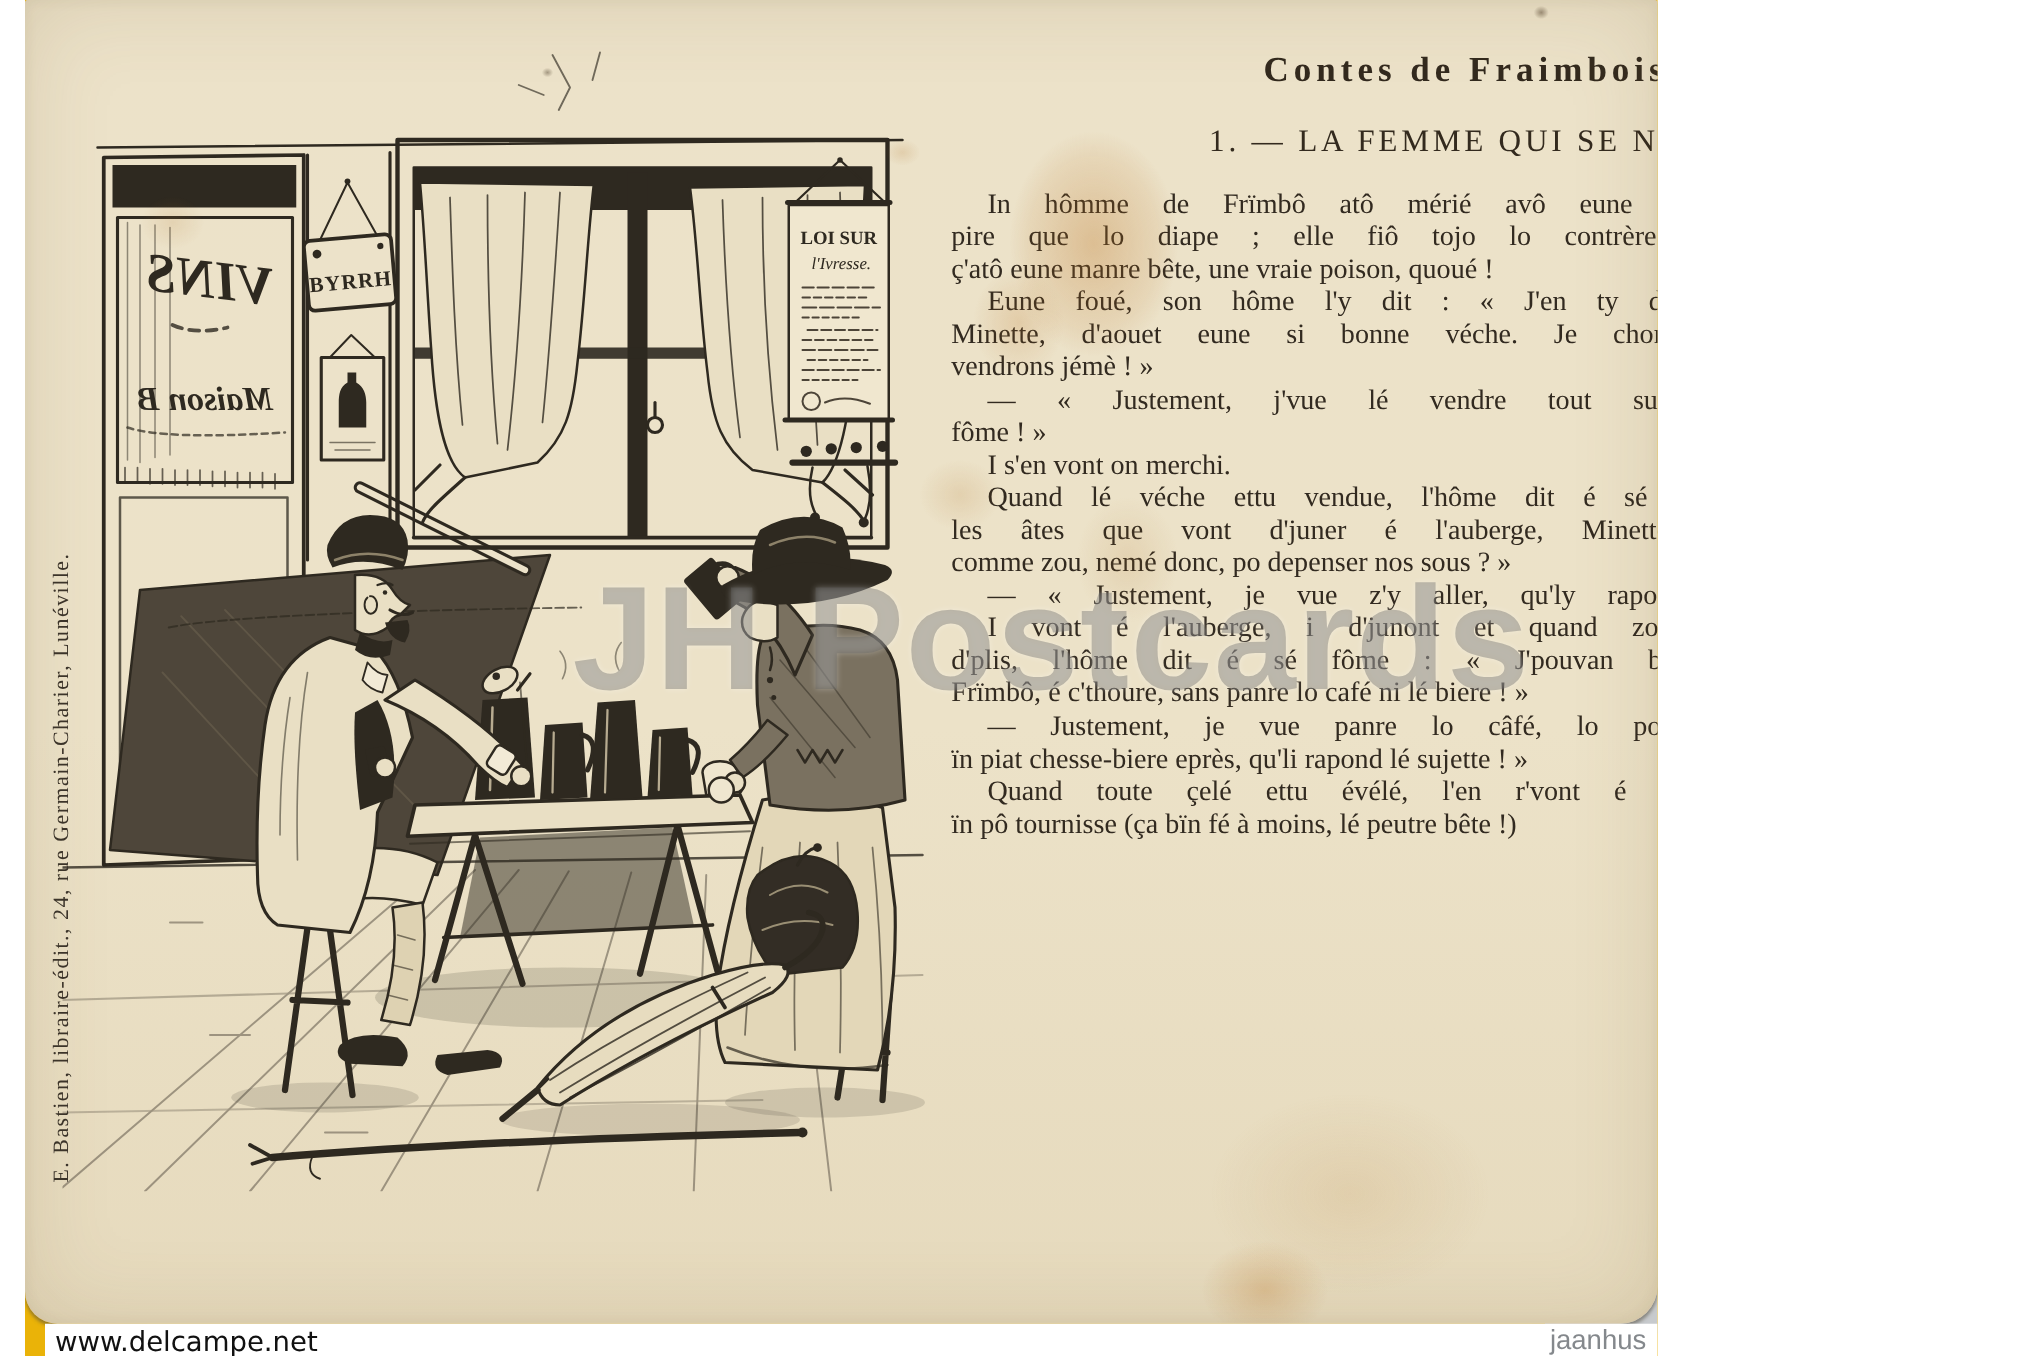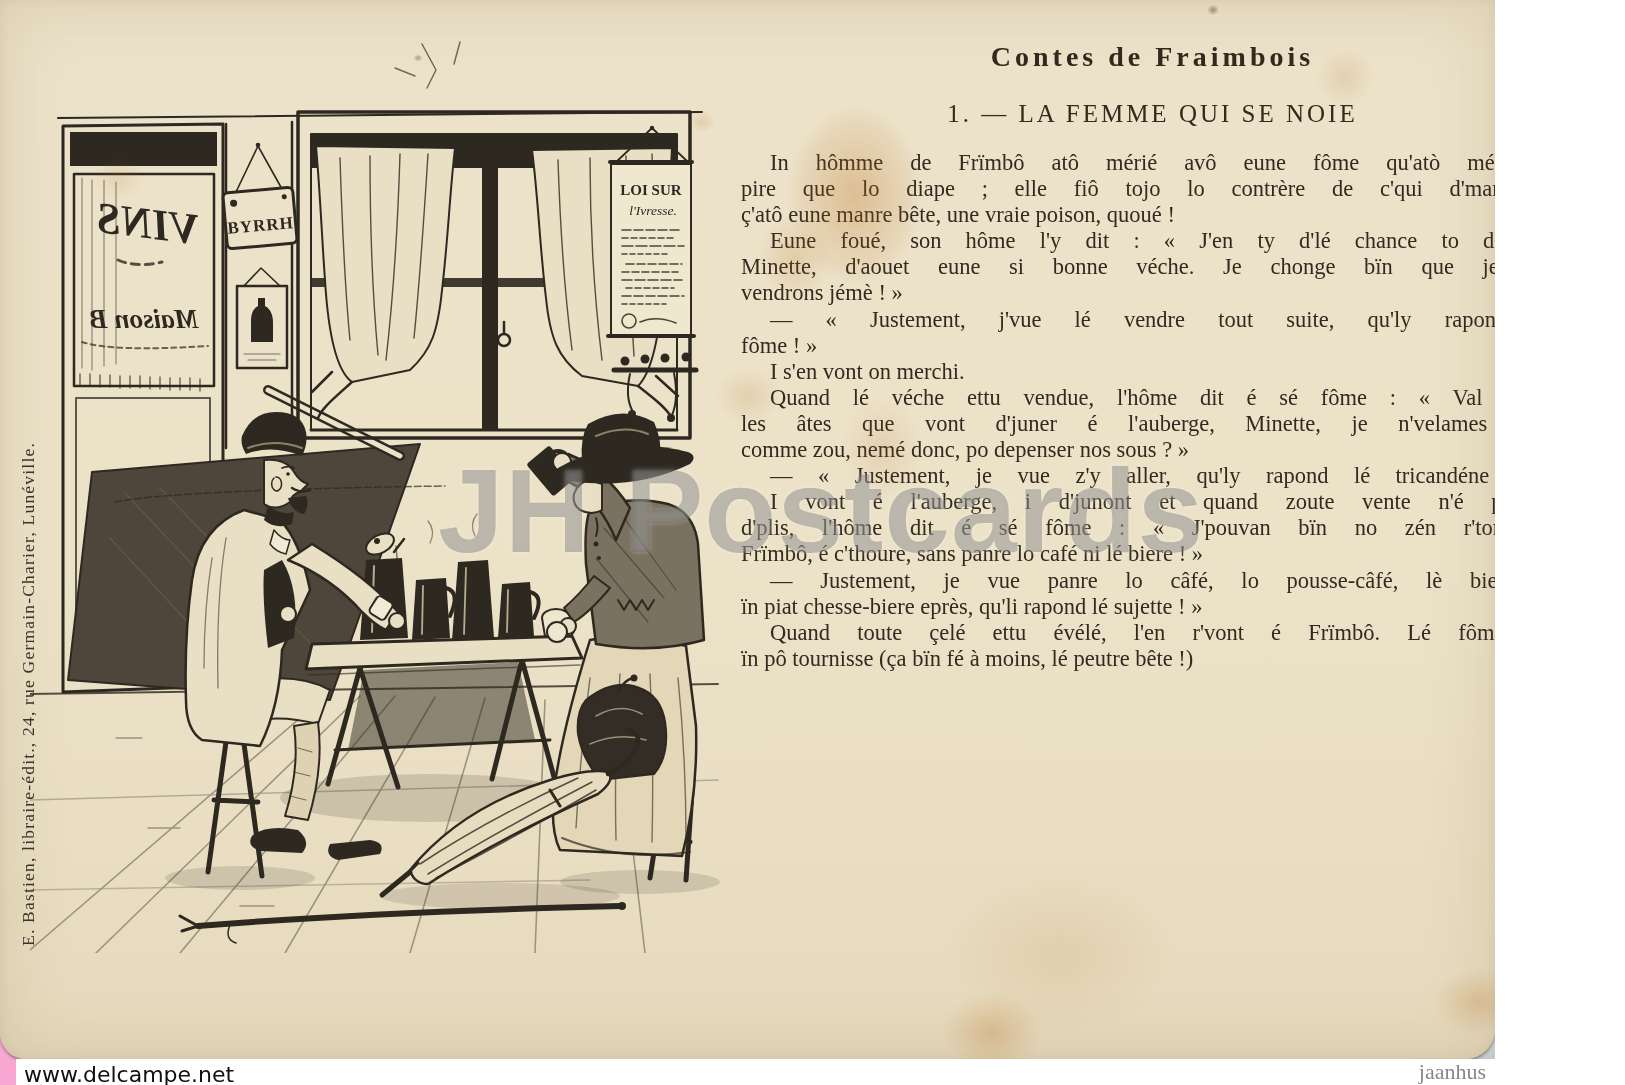--- a/index.html
+++ b/index.html
@@ -1,17 +1,17 @@
 <!DOCTYPE html>
 <html><head>
 <meta charset="utf-8">
 <style>
   html,body{margin:0;padding:0;background:#ffffff;}
-  #page{position:relative;width:1495px;height:1085px;overflow:hidden;background:#f9a8d4;
-        font-family:"Liberation Serif", serif;}
+  #page{position:relative;width:1306px;height:1085px;overflow:hidden;background:#eab308;
+        font-family:"Liberation Serif", serif;margin-left:20px;}
   
   .scan-corner{position:absolute;right:0;bottom:18px;width:90px;height:60px;background:#c7cacd;}
   
   .card{position:absolute;left:0;top:0;right:0;bottom:26px;
         background:linear-gradient(180deg,#ece2c9 0%,#ece2c8 55%,#e6dabd 100%);
         border-radius:2px 2px 30px 26px;
         box-shadow:0 2px 3px rgba(80,75,60,.55);}
   .card .stains{position:absolute;inset:0;border-radius:inherit;pointer-events:none;
       background-image:
         radial-gradient(90px 120px at 855px 195px, rgba(187,115,35,.32), rgba(187,115,35,.10) 58%, transparent 75%),
@@ -43,21 +43,21 @@
         transform-origin:0 0;white-space:nowrap;font-size:17.5px;letter-spacing:1.2px;
         color:#3a332a;}
   
   .wm-center{position:absolute;left:438px;top:443px;white-space:nowrap;
         font-family:"Liberation Sans",sans-serif;font-weight:bold;font-size:118px;
         letter-spacing:1px;color:rgba(100,100,100,.38);
         text-shadow:0 0 5px rgba(255,255,255,.30);pointer-events:none;}
   .bottom-strip{position:absolute;left:16px;right:0;bottom:0;height:26px;background:#ffffff;}
   .wm-delcampe{position:absolute;left:8px;bottom:-2px;font-family:"DejaVu Sans",sans-serif;
         font-size:22px;color:#111111;}
-  .wm-jaanhus{position:absolute;right:9px;bottom:0px;font-family:Liberation Serif, serif;
+  .wm-jaanhus{position:absolute;right:9px;bottom:0px;font-family:Liberation Sans, sans-serif;
         font-size:22px;color:#84888c;text-align:right;}
   
   .illu{position:absolute;left:30px;top:38px;width:690px;height:915px;}
 </style>
 </head>
 <body>
 
 <div id="page">
 
   <div class="scan-corner"></div>

